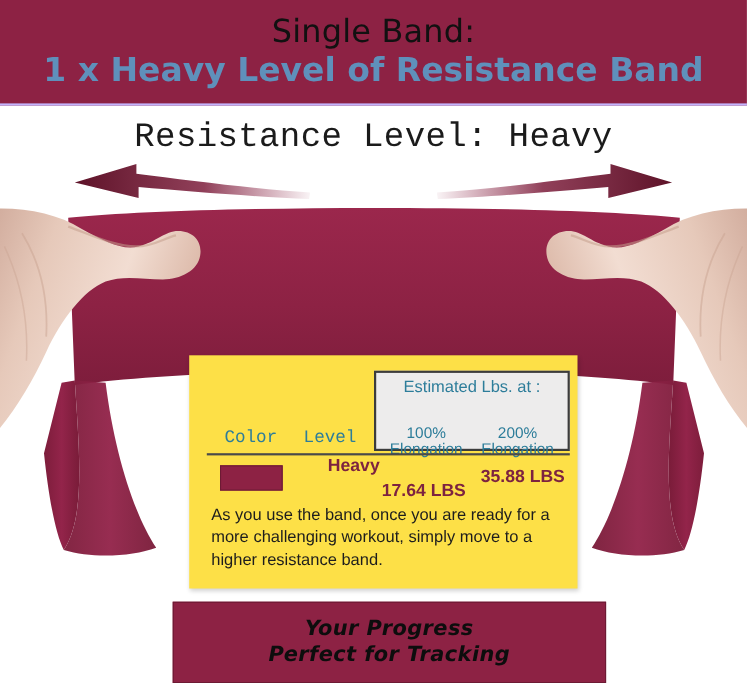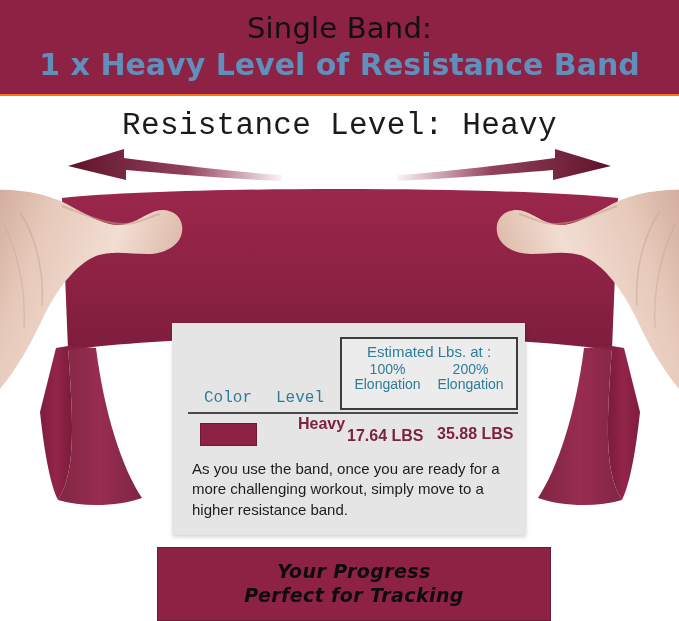--- a/index.html
+++ b/index.html
@@ -19,21 +19,21 @@
   }
 
   
   .header-banner {
     position: absolute;
     left: 0;
     top: 0;
     width: 679px;
     height: 96px;
     background: #8d2244;
-    border-bottom: 2px solid #f97316;
+    border-bottom: 2px solid #c4b5fd;
     box-sizing: border-box;
     display: flex;
     flex-direction: column;
     align-items: center;
     justify-content: center;
   }
   .header-title {
     color: #111111;
     font-size: 29px;
     font-weight: 400;
@@ -81,21 +81,21 @@
     height: 400px;
   }
 
   
   .info-card {
     position: absolute;
     left: 172px;
     top: 323px;
     width: 353px;
     height: 212px;
-    background: #e5e5e5;
+    background: #fde047;
     box-shadow: 1px 2px 4px rgba(0,0,0,0.18);
     z-index: 20;
   }
 
   .spec-table {
     position: absolute;
     left: 0;
     top: 0;
     width: 353px;
   }
@@ -114,20 +114,21 @@
     text-align: center;
     color: #2d7d9a;
     font-size: 15px;
     padding-top: 4px;
     font-family: "Liberation Sans", sans-serif;
   }
   .est-cols {
     display: flex;
     justify-content: space-between;
     padding: 2px 4px 0 4px;
+    margin-top: 24px;
   }
   .est-col {
     width: 84px;
     text-align: center;
     color: #2d7d9a;
     font-size: 14px;
     line-height: 1.08;
     font-family: "Liberation Sans", sans-serif;
   }
 
@@ -160,21 +161,21 @@
     box-sizing: border-box;
   }
   .row-cell {
     position: absolute;
     color: #7d2340;
     font-size: 16px;
     font-weight: bold;
     font-family: "Liberation Sans", sans-serif;
   }
   .row-level { left: 98px;  top: 92px; margin-left: 28px; }
-  .row-v1    { left: 175px; top: 104px; }
+  .row-v1    { left: 175px; top: 115px; }
   .row-v2    { left: 265px; top: 102px; }
 
   .note-text {
     position: absolute;
     left: 20px;
     top: 136px;
     width: 318px;
     color: #1d1d1d;
     font-size: 15px;
     line-height: 1.35;

